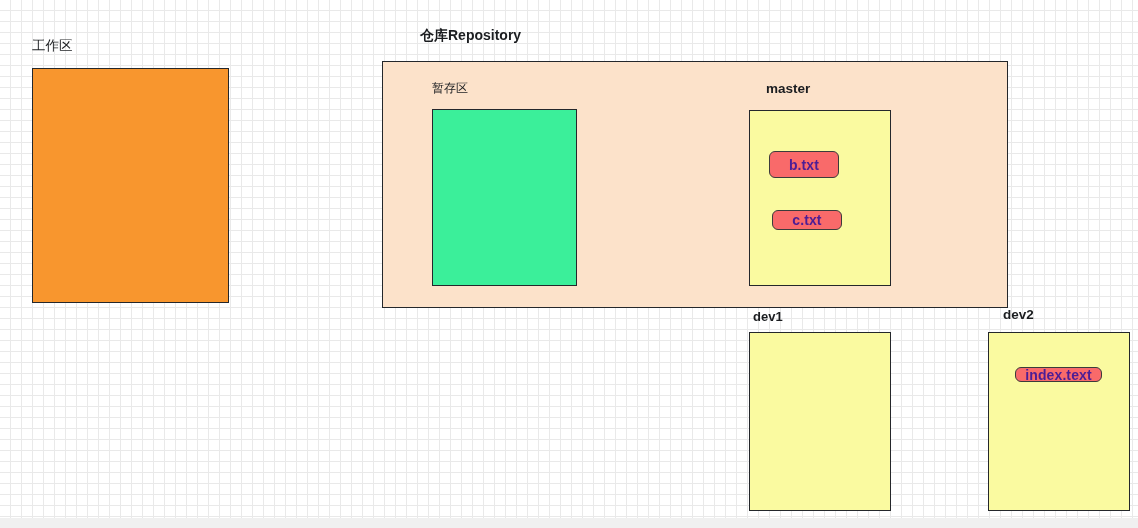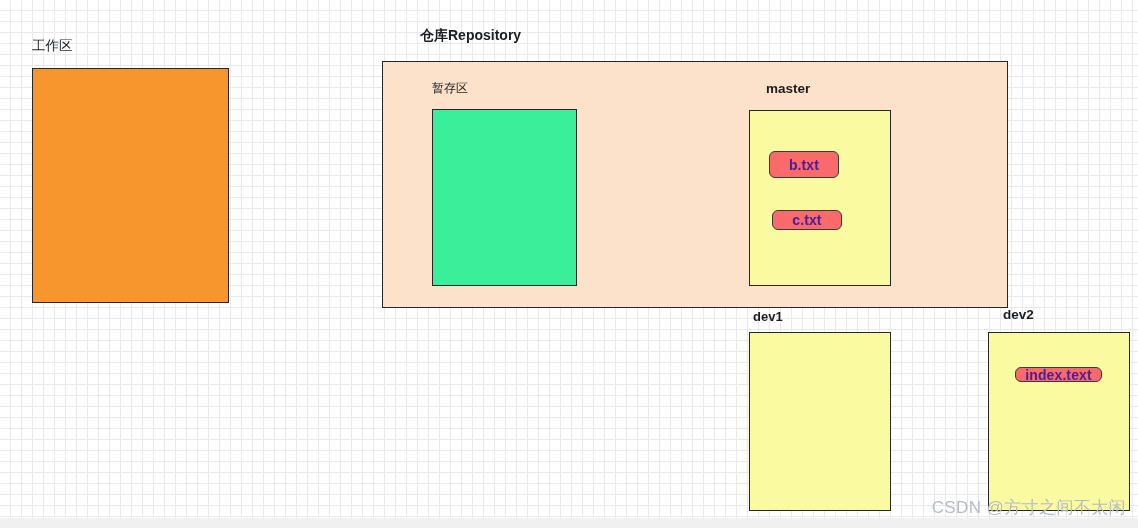--- a/index.html
+++ b/index.html
@@ -135,15 +135,14 @@
   <div class="pill" id="file-b-txt">b.txt</div>
   <div class="pill" id="file-c-txt">c.txt</div>
 
   <div class="label bold" id="dev1-label">dev1</div>
   <div class="box" id="dev1-box"></div>
 
   <div class="label bold" id="dev2-label">dev2</div>
   <div class="box" id="dev2-box"></div>
   <div class="pill" id="file-index-text">index.text</div>
 
-  <div id="watermark">CSDN @方寸之间不太闲</div>
 
 </div>
 
 </body></html>

